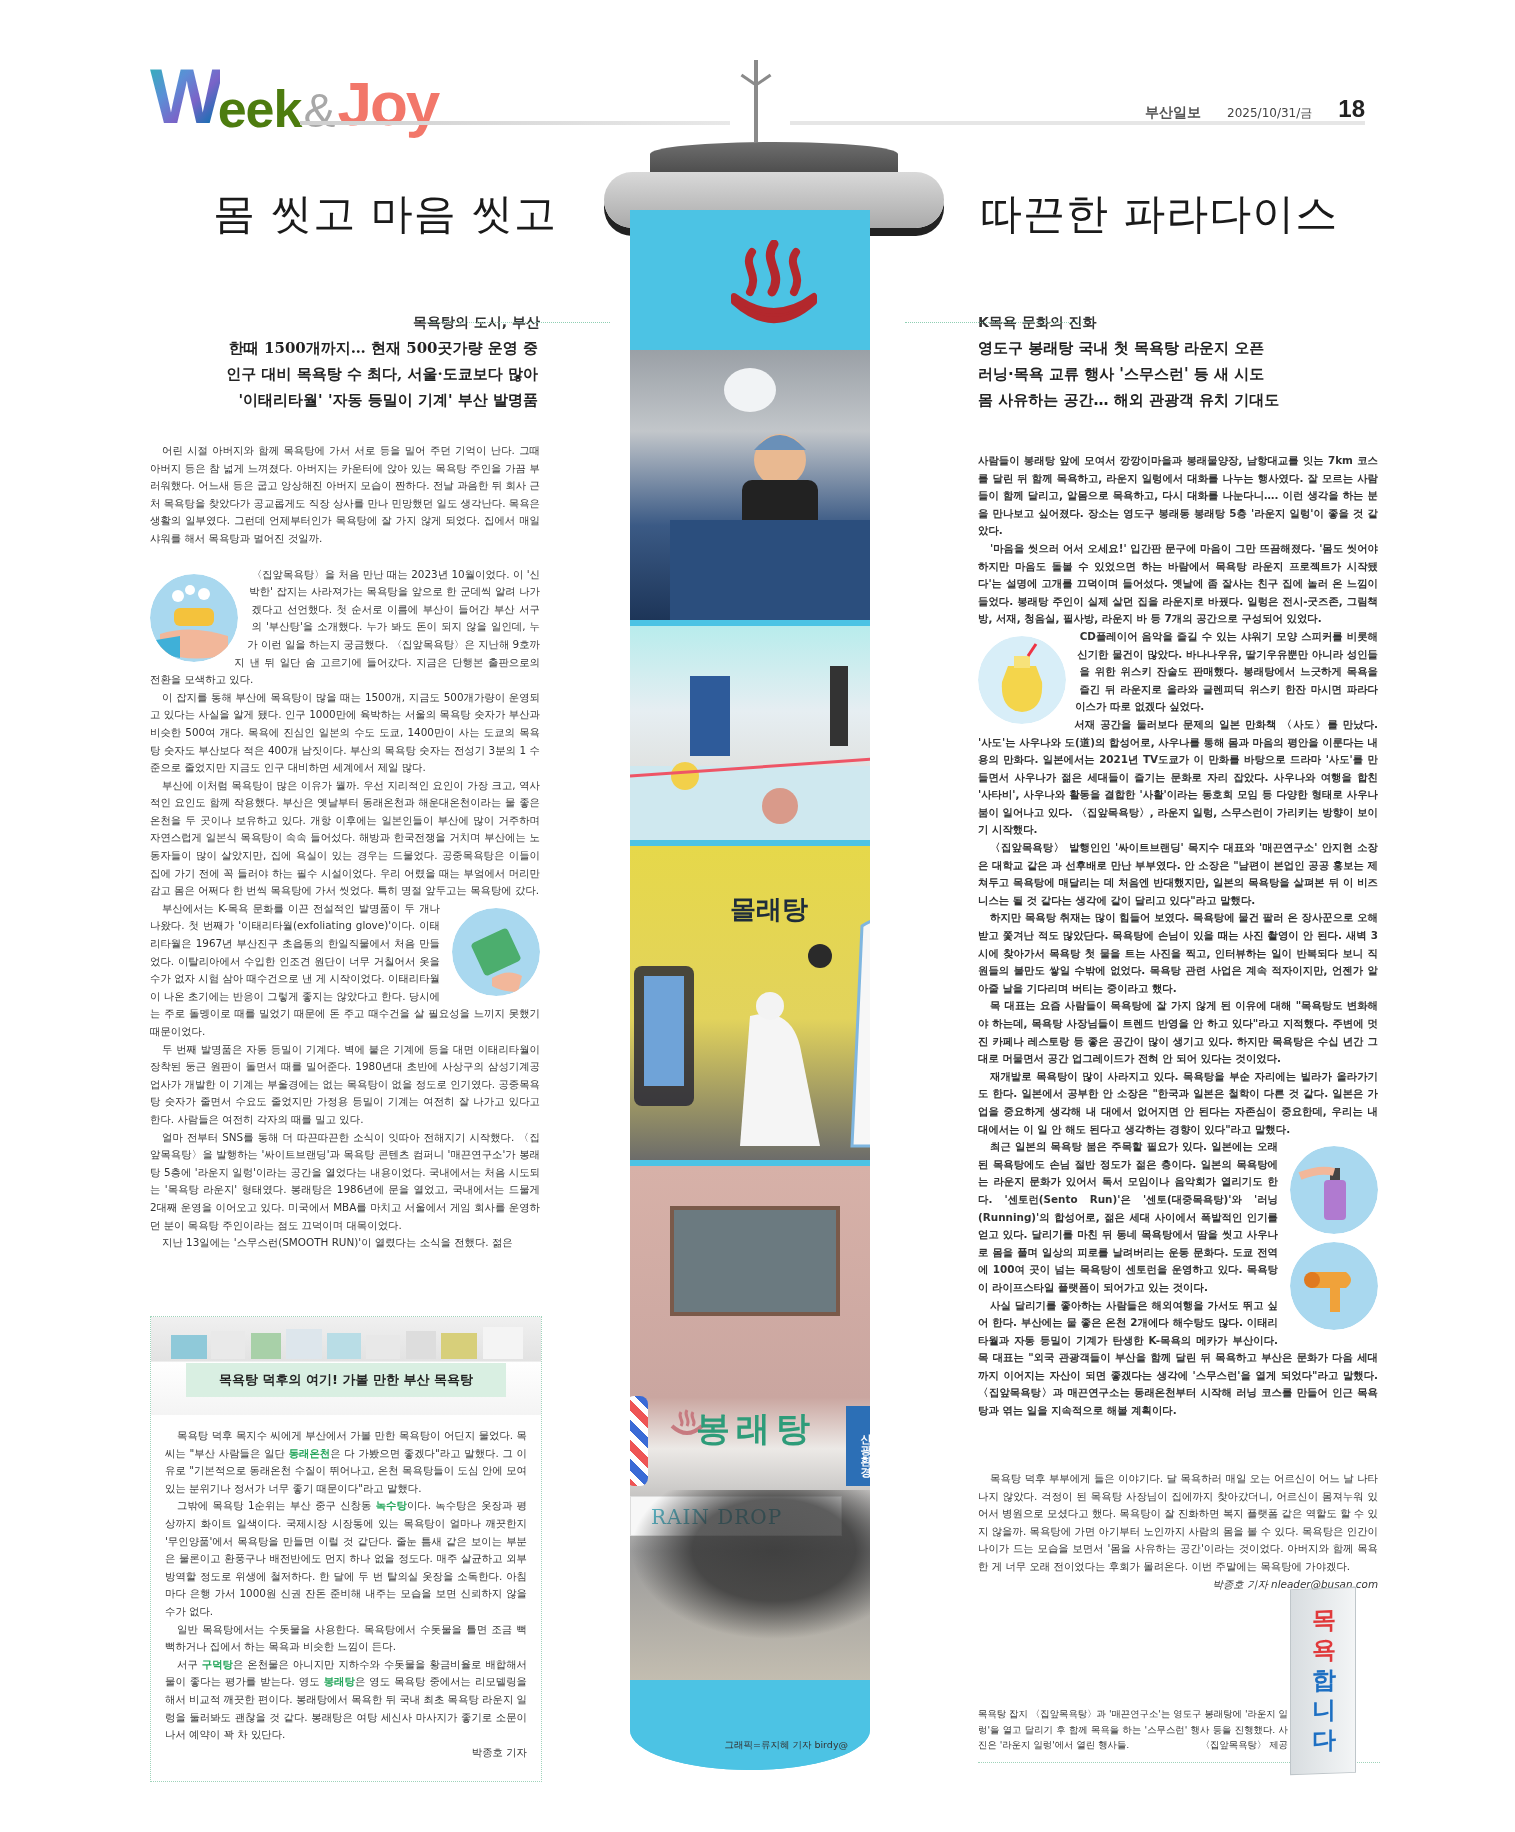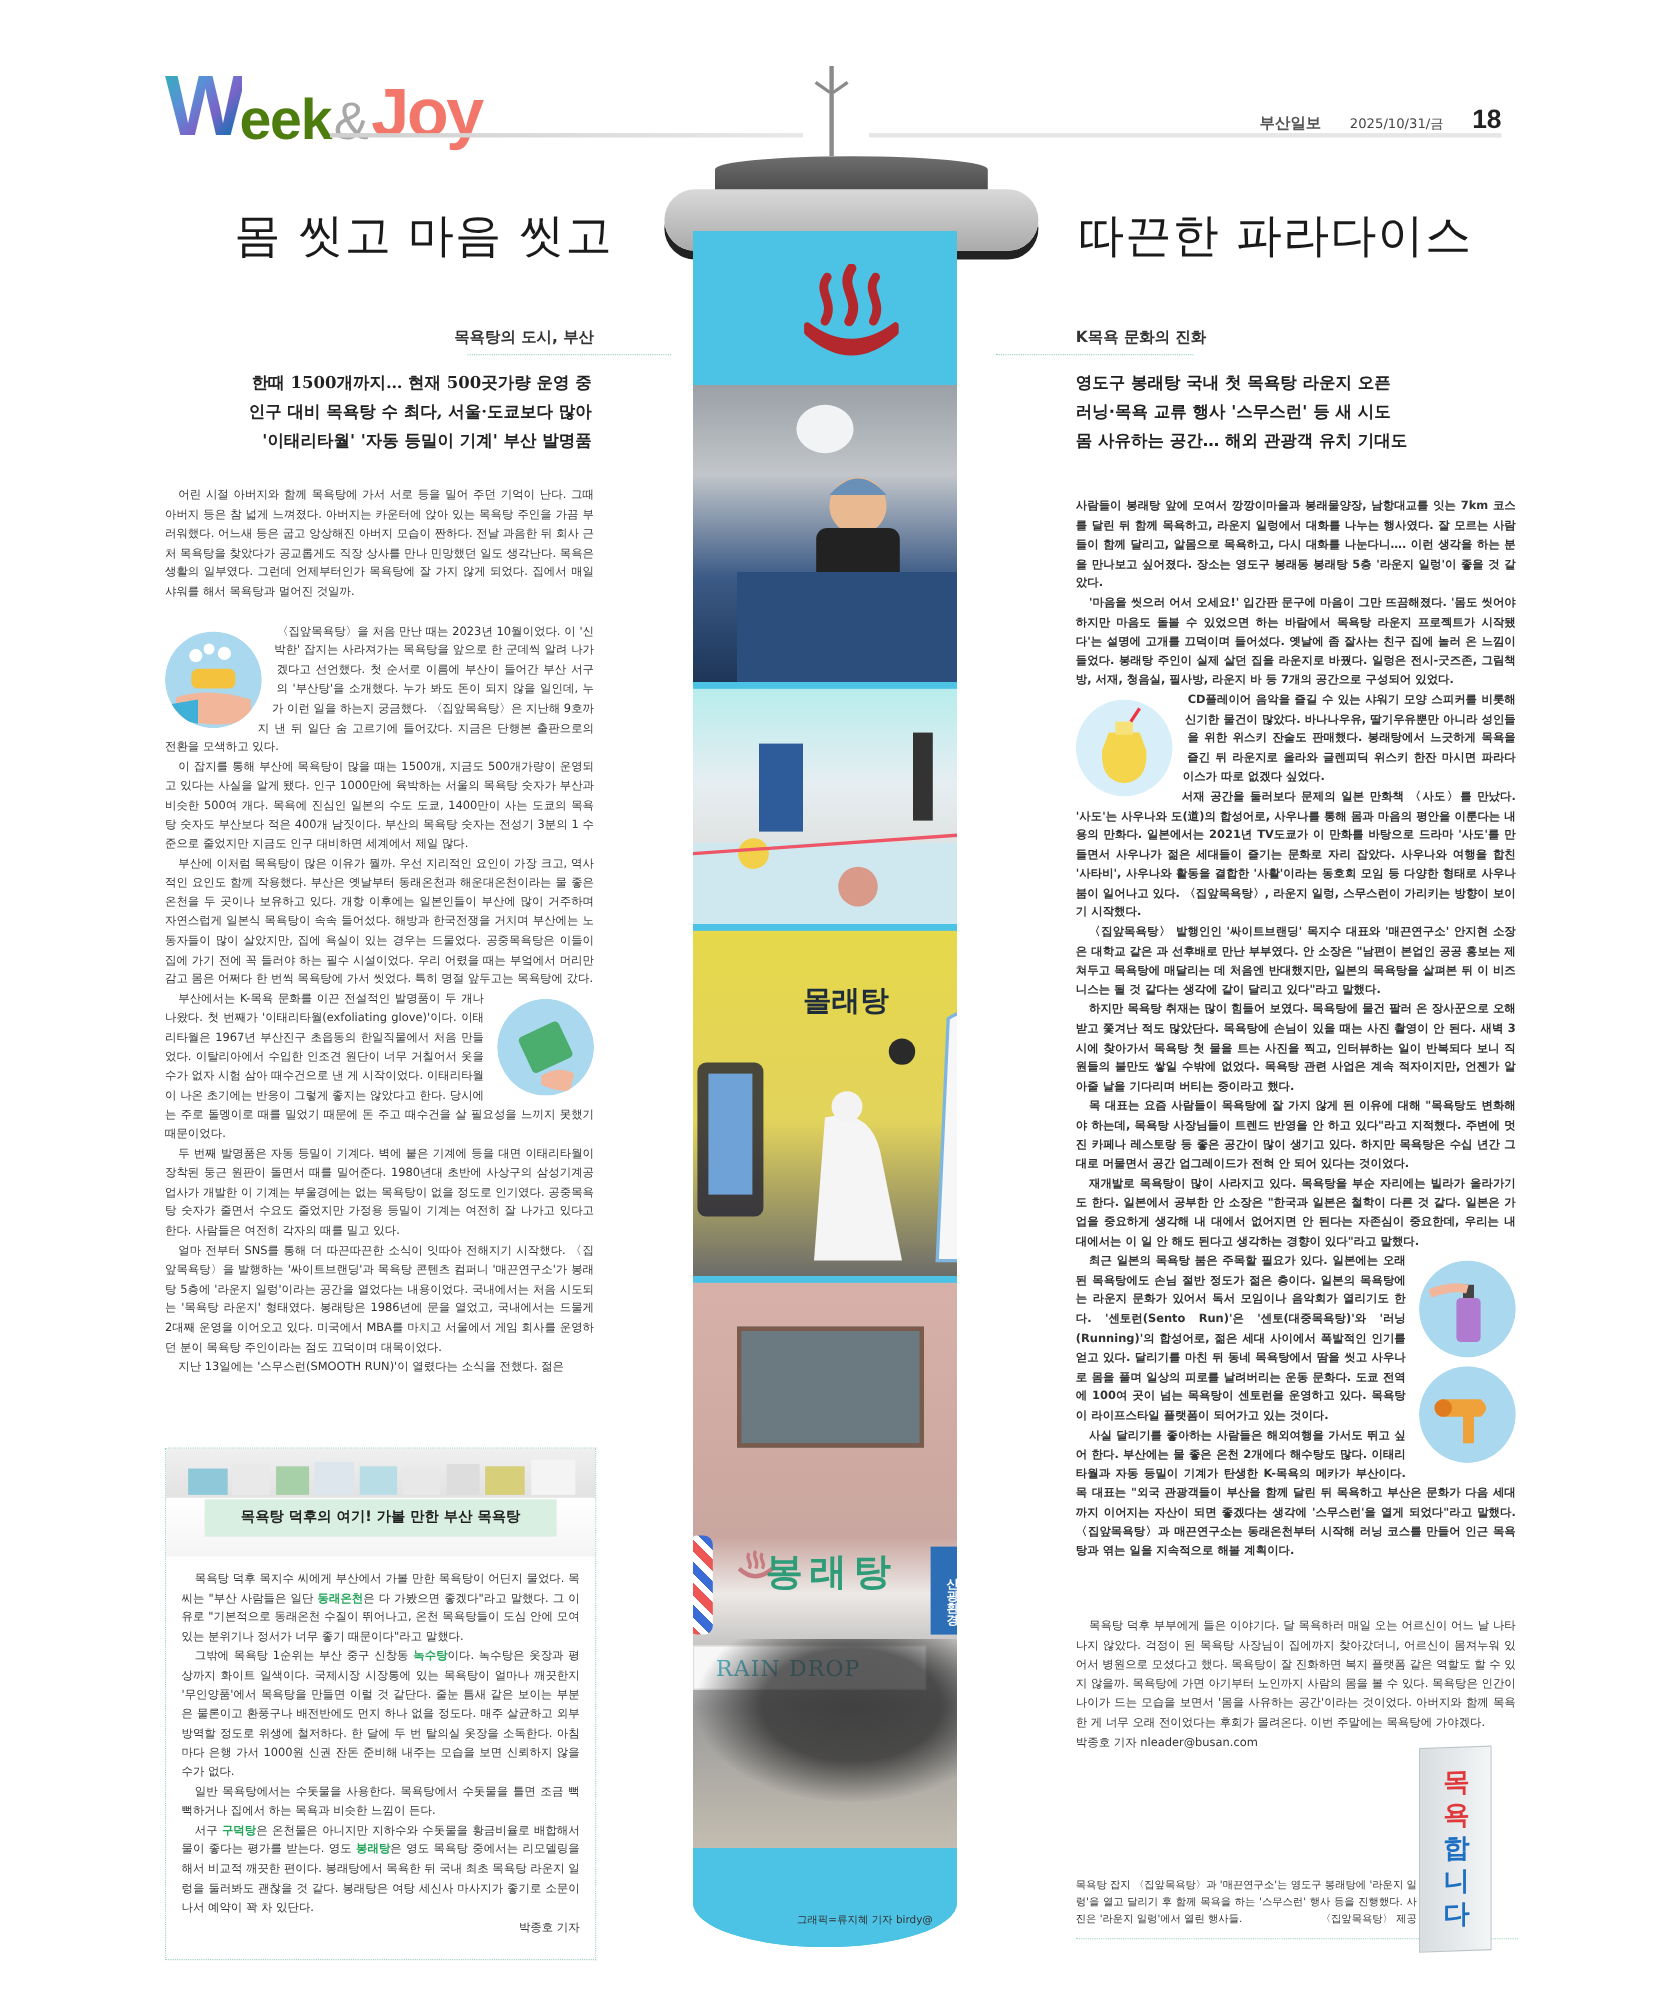--- a/index.html
+++ b/index.html
@@ -19,38 +19,38 @@
   .paper-meta { position: absolute; right: 150px; top: 95px; display: flex; align-items: baseline; gap: 26px; justify-content: center; }
   .paper-name { font-size: 14px; font-weight: 700; color: #555; }
   .paper-date { font-size: 12px; color: #444; }
   .page-num { font-family: "Liberation Sans", sans-serif; font-size: 24px; font-weight: 700; color: #222; }
 
   
   .hl { position: absolute; top: 186px; font-family: "DejaVu Serif", "Liberation Serif", serif; font-size: 42px; font-weight: 400; color: #1a1a1a; letter-spacing: 1px; }
   .hl-left { left: 213px; }
   .hl-right { left: 980px; }
 
-  .kicker { position: absolute; top: 298px; font-size: 14px; font-weight: 700; color: #333; padding-bottom: 8px; }
+  .kicker { position: absolute; top: 314px; font-size: 14px; font-weight: 700; color: #333; padding-bottom: 8px; }
   .kicker-left { right: 975px; text-align: right; }
   .kicker-left-line { position: absolute; left: 425px; top: 322px; width: 185px; border-top: 1px dotted #8fcfb3; }
   .kicker-right { left: 978px; }
   .kicker-right-line { position: absolute; left: 905px; top: 322px; width: 180px; border-top: 1px dotted #8fcfb3; }
 
   .deck { position: absolute; top: 335px; font-size: 15px; font-weight: 700; line-height: 26px; color: #222; }
   .deck-left { right: 977px; text-align: right; font-family: "DejaVu Serif", serif; font-weight: 700; margin-left: 36px; }
   .deck-right { left: 978px; text-align: left; }
 
   
   .body { position: absolute; font-size: 10.4px; line-height: 17.6px; color: #333; text-align: justify; }
   .body p { text-indent: 12px; }
   .body p.noind { text-indent: 0; }
   .body-left { left: 150px; top: 442px; width: 390px; }
   .body-right { left: 978px; top: 452px; width: 400px; font-weight: bold; }
   .body-right-2 { left: 978px; top: 1440px; width: 400px; }
-  .byline-row { display: flex; justify-content: flex-start; }
+  .byline-row { display: flex; justify-content: flex-end; font-style: italic; }
 
   .float-img { float: left; width: 88px; height: 88px; border-radius: 50%; margin: 8px 14px 4px 0; shape-outside: circle(50%); }
   .float-img-r { float: right; width: 88px; height: 88px; border-radius: 50%; margin: 8px 0 4px 12px; }
 
   
   .tower { position: absolute; left: 598px; top: 60px; width: 320px; height: 1715px; }
   .antenna { position: absolute; left: 156px; top: 0; width: 4px; height: 82px; background: #8a8a8a; }
   .antenna::before, .antenna::after { content: ""; position: absolute; top: 18px; width: 16px; height: 3px; background: #8a8a8a; }
   .antenna::before { left: -14px; transform: rotate(35deg); }
   .antenna::after { left: 2px; transform: rotate(-35deg); }

